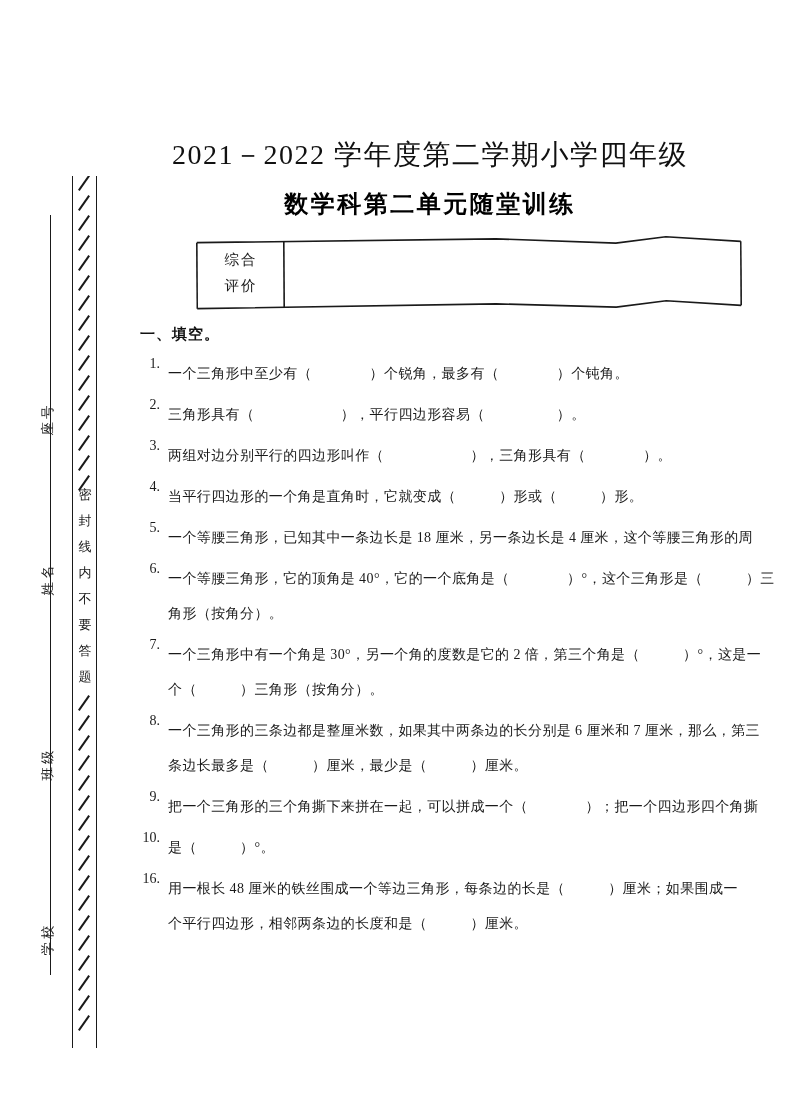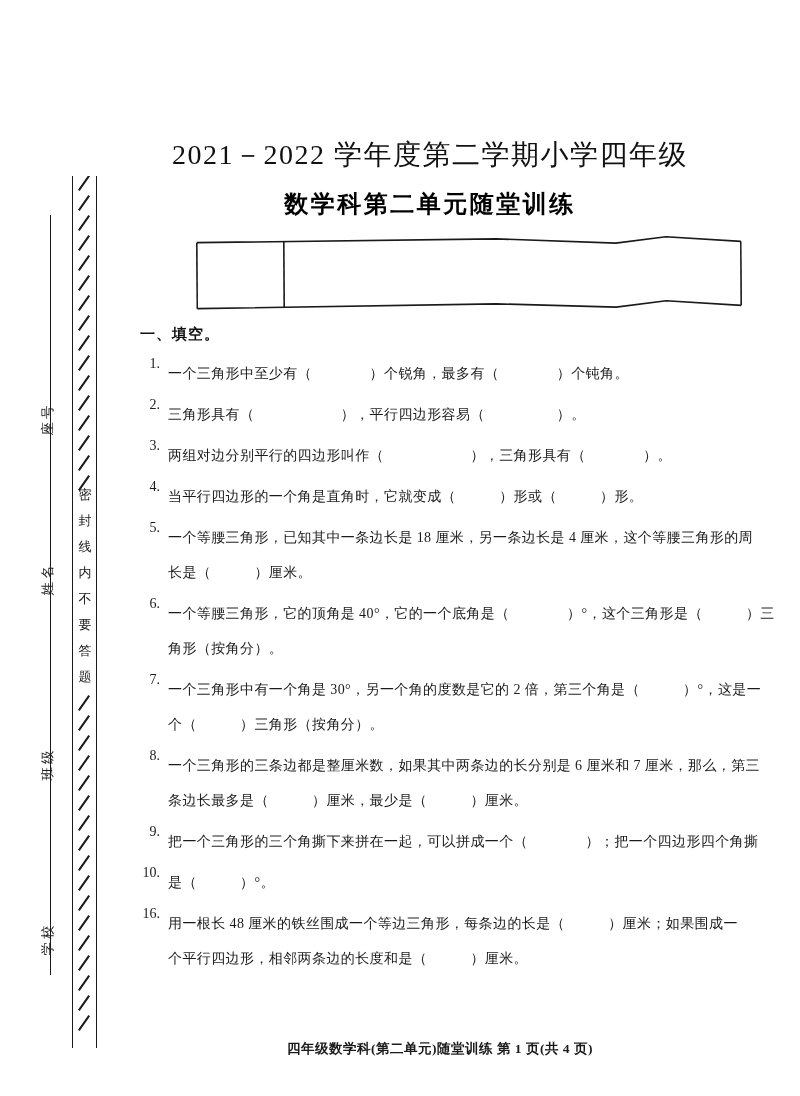--- a/index.html
+++ b/index.html
@@ -284,20 +284,24 @@
     </div>
 
     <div id="eval-box">
       <svg id="eval-border" viewBox="0 0 546 72" preserveAspectRatio="none">
         <path d="M1,4 L300,2 L420,7 L470,1 L545,6" fill="none" stroke="#1a1a1a" stroke-width="1.6"></path>
         <path d="M1,70 L300,67 L420,71 L470,65 L545,70" fill="none" stroke="#1a1a1a" stroke-width="1.6"></path>
         <path d="M1,4 L1,70" fill="none" stroke="#1a1a1a" stroke-width="1.6"></path>
         <path d="M545,6 L545,70" fill="none" stroke="#1a1a1a" stroke-width="1.6"></path>
         <path d="M88,3 L88,69" fill="none" stroke="#1a1a1a" stroke-width="1.6"></path>
       </svg>
+      <div id="eval-label">
+        <div>综合</div>
+        <div>评价</div>
+      </div>
       <div id="eval-value"></div>
     </div>
 
     <div id="section-heading">一、填空。</div>
 
     <div id="questions">
         <div class="q">
           <div class="q-num">1.</div>
           <div class="q-line">一个三角形中至少有（　　　　）个锐角，最多有（　　　　）个钝角。</div>
         </div>
@@ -309,21 +313,20 @@
           <div class="q-num">3.</div>
           <div class="q-line">两组对边分别平行的四边形叫作（　　　　　　），三角形具有（　　　　）。</div>
         </div>
         <div class="q">
           <div class="q-num">4.</div>
           <div class="q-line">当平行四边形的一个角是直角时，它就变成（　　　）形或（　　　）形。</div>
         </div>
         <div class="q">
           <div class="q-num">5.</div>
           <div class="q-line">一个等腰三角形，已知其中一条边长是 18 厘米，另一条边长是 4 厘米，这个等腰三角形的周</div>
-          <div class="q-line">长是（　　　）厘米。</div>
         </div>
         <div class="q">
           <div class="q-num">6.</div>
           <div class="q-line">一个等腰三角形，它的顶角是 40°，它的一个底角是（　　　　）°，这个三角形是（　　　）三</div>
           <div class="q-line">角形（按角分）。</div>
         </div>
         <div class="q">
           <div class="q-num">7.</div>
           <div class="q-line">一个三角形中有一个角是 30°，另一个角的度数是它的 2 倍，第三个角是（　　　）°，这是一</div>
           <div class="q-line">个（　　　）三角形（按角分）。</div>
@@ -341,15 +344,14 @@
           <div class="q-num">10.</div>
           <div class="q-line">是（　　　）°。</div>
         </div>
         <div class="q">
           <div class="q-num">16.</div>
           <div class="q-line">用一根长 48 厘米的铁丝围成一个等边三角形，每条边的长是（　　　）厘米；如果围成一</div>
           <div class="q-line">个平行四边形，相邻两条边的长度和是（　　　）厘米。</div>
         </div>
       </div>
 
-    <div id="footer">四年级数学科(第二单元)随堂训练 第  1  页(共 4 页)</div>
   </div>
 </div>
 
 </body></html>

